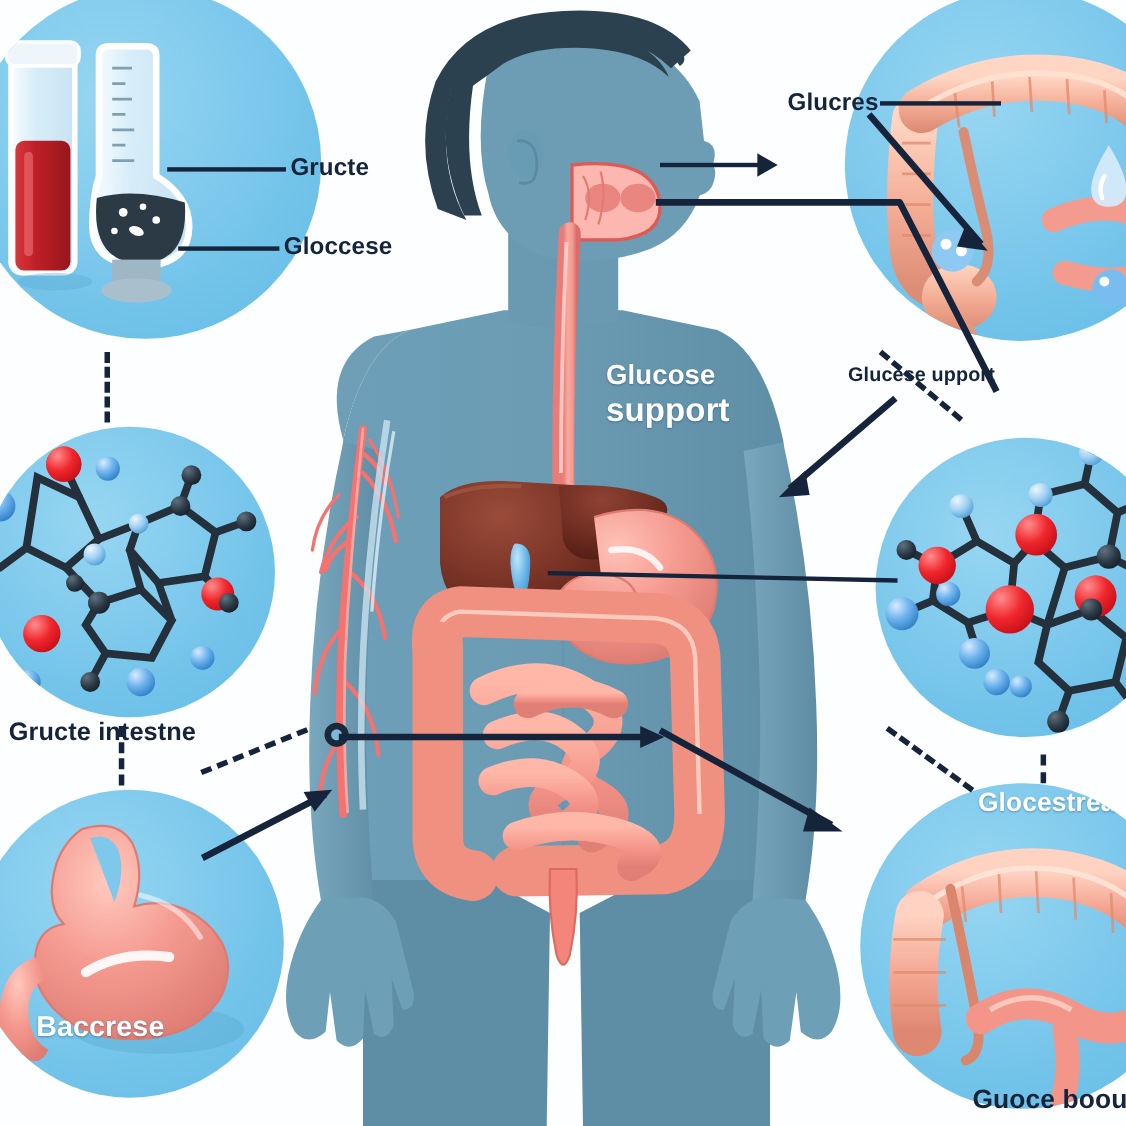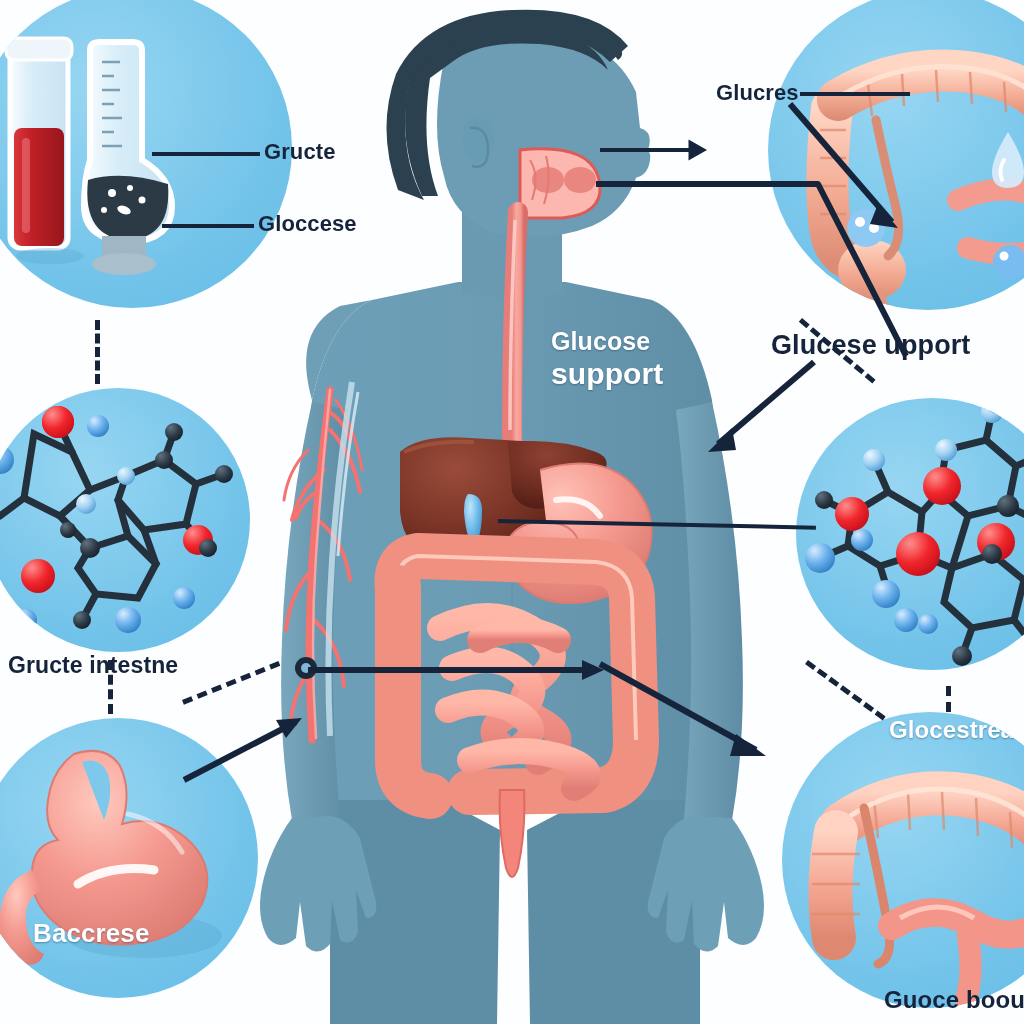--- a/index.html
+++ b/index.html
@@ -369,21 +369,21 @@
     <path d="M92 104 L112 128 L84 124 Z" fill="#16243b"></path>
   </svg>
 
   <svg class="abs" style="left:596px;top:176px;width:330px;height:200px;">
     <path d="M0 8 L222 8 L310 180" stroke="#16243b" stroke-width="6" fill="none" stroke-linejoin="round"></path>
   </svg>
 
   <div class="lbl white" style="left:551px;top:327px;font-size:25px;">Glucose</div>
   <div class="lbl white" style="left:551px;top:357px;font-size:30px;">support</div>
 
-  <div class="lbl dark" style="left:771px;top:330px;font-size:27px;text-align:center;">Glucese upport</div>
+  <div class="lbl dark" style="left:771px;top:330px;font-size:18px;text-align:center;">Glucese upport</div>
   <svg class="abs" style="left:690px;top:358px;width:130px;height:110px;">
     <path d="M124 4 L28 86" stroke="#16243b" stroke-width="6" fill="none"></path>
     <path d="M42 70 L18 94 L46 92 Z" fill="#16243b"></path>
   </svg>
 
   <div class="circ sky" style="left:796px;top:398px;width:272px;height:272px;">
     <svg viewBox="0 0 272 272" style="width:272px;height:272px;">
       <g stroke="#24313c" stroke-width="7" fill="none" stroke-linecap="round">
         <path d="M56 116 L92 94 L126 114 L122 156 L84 168 L52 148 Z"></path>
         <path d="M150 52 L190 42 L220 68 L212 108 L172 118 L144 94 Z"></path>

